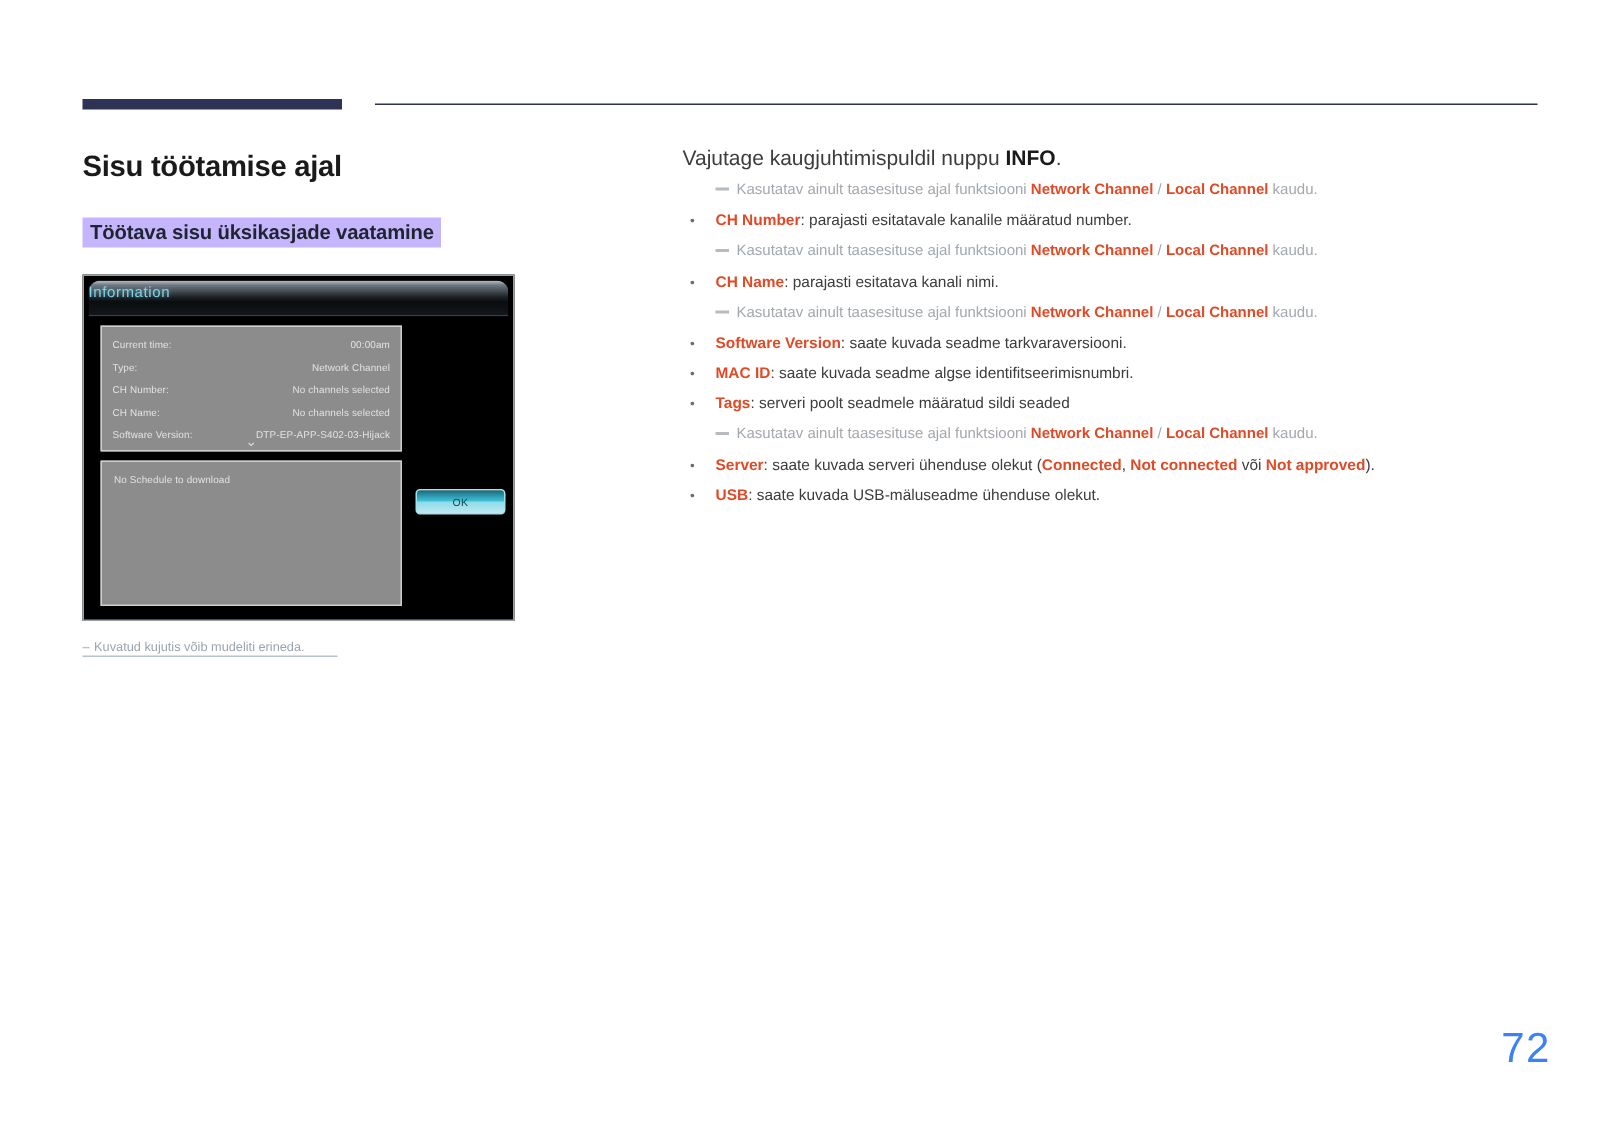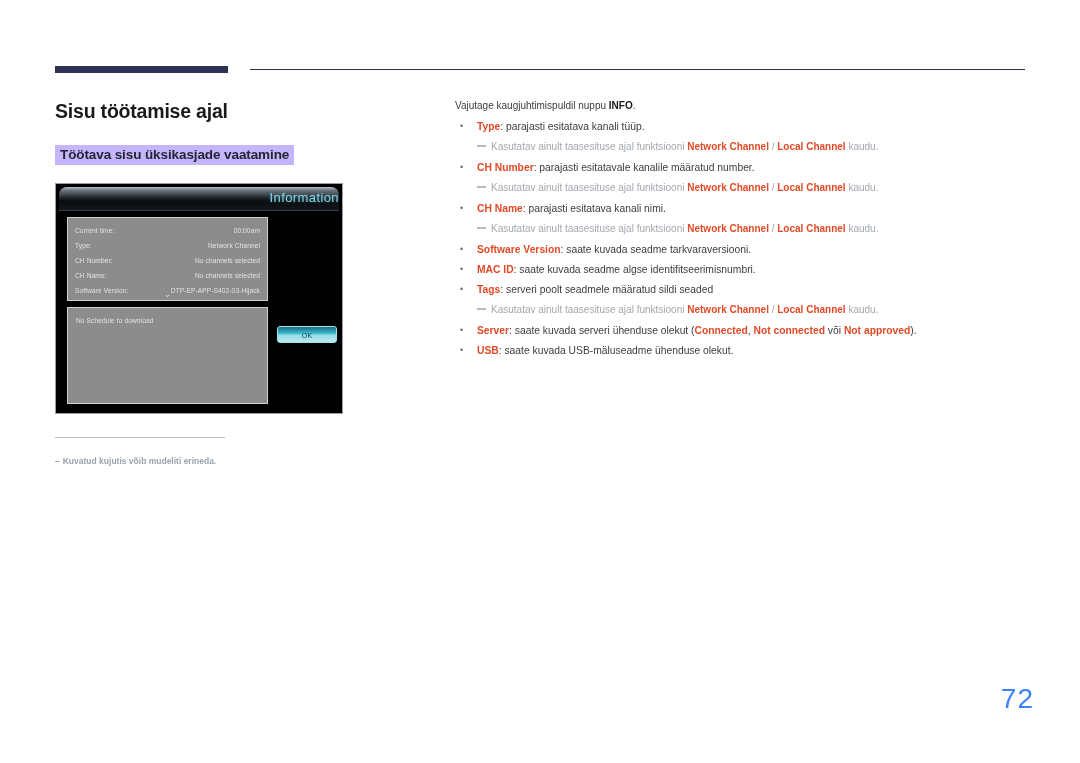--- a/index.html
+++ b/index.html
@@ -77,22 +77,22 @@
   .tv-titlebar {
     position: relative;
     height: 24px;
     background: linear-gradient(to bottom, #b9c2c9 0%, #6d767e 14%, #1d2227 48%, #0a0d10 62%, #13171b 100%);
     border-bottom: 1px solid #3a4047;
     border-radius: 8px 8px 0 0;
   }
   .tv-title {
     position: absolute;
     left: 0; right: 0; top: 3px;
-    text-align: right;
-    font-size: 13px;
+    text-align: left;
+    font-size: 10px;
     color: #7fd4e6;
     letter-spacing: 0.4px;
     text-shadow: 0 0 3px rgba(120,210,235,.45);
   }
   .tv-body {
     position: relative;
     width: 100%;
     height: calc(100% - 25px);
     background: #000;
   }
@@ -150,36 +150,35 @@
 
   
   .fn-rule {
     position: absolute;
     left: 55px; top: 437px;
     width: 170px; height: 1px;
     background: #b9c2cc;
   }
   .fn {
     position: absolute;
-    left: 55px; top: 456px;
+    left: 55px; top: 426px;
     font-size: 8.5px;
     color: #9aa4ae;
     white-space: nowrap;
-    font-weight: bold;
   }
   .fn .dash { color: #9aa4ae; margin-right: 3px; }
 
   
   .rc {
     position: absolute;
     left: 455px; top: 98px;
     width: 575px;
   }
   .intro {
-    font-size: 10px;
+    font-size: 14px;
     color: #3c3c3c;
     margin: 0 0 7px 0;
     line-height: 15px;
   }
   .intro b { color: #1a1a1a; font-weight: bold; }
 
   ul.bullets { list-style: none; margin: 0; padding: 0; }
   li.bullet {
     position: relative;
     padding-left: 22px;
@@ -287,23 +286,20 @@
 
   <div class="rc">
 
     <p class="intro">
       <span>Vajutage kaugjuhtimispuldil nuppu </span><b>INFO</b><span>.</span>
     </p>
 
     <ul class="bullets">
 
 
-      <li class="bullet">
-        <span class="term">Type</span><span>: parajasti esitatava kanali tüüp.</span>
-      </li>
       <div class="note">
         <span>Kasutatav ainult taasesituse ajal funktsiooni </span><span class="hl">Network Channel</span><span class="sep"> / </span><span class="hl">Local Channel</span><span> kaudu.</span>
       </div>
 
       <li class="bullet">
         <span class="term">CH Number</span><span>: parajasti esitatavale kanalile määratud number.</span>
       </li>
       <div class="note">
         <span>Kasutatav ainult taasesituse ajal funktsiooni </span><span class="hl">Network Channel</span><span class="sep"> / </span><span class="hl">Local Channel</span><span> kaudu.</span>
       </div>

